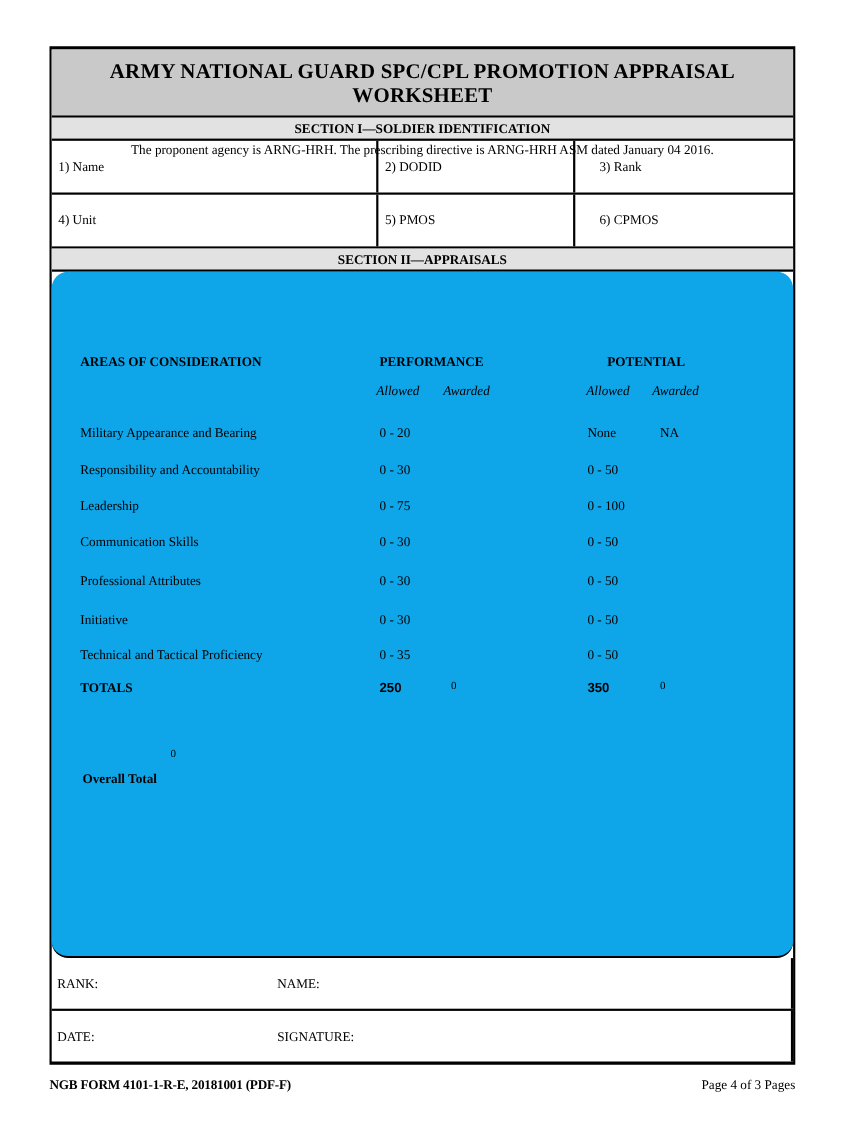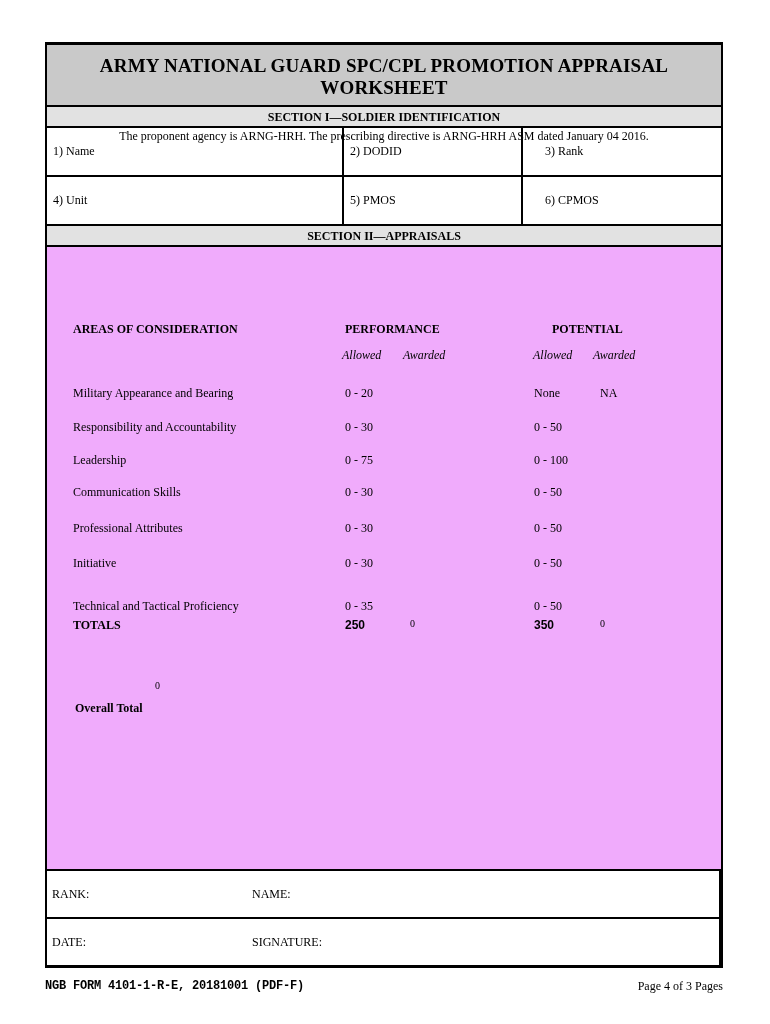--- a/index.html
+++ b/index.html
@@ -38,21 +38,21 @@
     border-bottom:2px solid var(--border);
     text-align:center;font-weight:bold;font-size:12px;
   }
   
   .id-row{display:flex;height:49px;border-bottom:2px solid var(--border);}
   .id-cell{display:flex;align-items:center;padding-left:6px;font-size:12px;}
   .id-c1{width:297px;border-right:2px solid var(--border);}
   .id-c2{width:179px;border-right:2px solid var(--border);}
   .id-c3{flex:1;padding-left:22px;}
   
-  .main-box{position:relative;height:624px;border-bottom:2px solid var(--border);background:#f0abfc;font-size:12px;}
+  .main-box{position:relative;height:624px;border-bottom:2px solid var(--border);background:#0ea5e9;font-size:12px;border-radius:15px;}
   .abs{position:absolute;white-space:nowrap;}
   .bold{font-weight:bold;}
   .ital{font-style:italic;}
   .app-row{position:absolute;left:0;width:100%;height:15px;}
   .app-row span{position:absolute;top:0;white-space:nowrap;}
   .c-area{left:26px;}
   .c-pa{left:298px;}
   .c-pw{left:360px;}
   .c-ta{left:487px;}
   .c-tw{left:553px;}
@@ -62,21 +62,21 @@
   .sig-row{display:flex;height:48px;border-bottom:2px solid var(--border);}
   .sig-row.last{height:46px;border-bottom:none;}
   .sig-cell{display:flex;align-items:center;padding-left:5px;font-size:12px;}
   .sig-c1{width:474px;border-right:2px solid var(--border);}
   .sig-c2{flex:1;}
   
   .footer{
     position:absolute;left:45px;top:979px;width:678px;
     display:flex;justify-content:space-between;align-items:flex-start;
   }
-  .footer-left{font-family:Liberation Mono, monospace;font-weight:bold;font-size:12px;letter-spacing:-0.2px;}
+  .footer-left{font-family:Liberation Serif, serif;font-weight:bold;font-size:12px;letter-spacing:-0.2px;}
   .footer-right{font-size:12px;}
 </style>
 </head>
 <body>
 
 <div class="page">
   <div class="form">
 
     <div class="hdr">
       <div class="hdr-title">ARMY NATIONAL GUARD SPC/CPL PROMOTION APPRAISAL WORKSHEET</div>
@@ -162,21 +162,21 @@
             <span class="c-ta">0 - 50</span>
             <span class="c-tw"></span>
           </div>
           <div class="app-row" style="top: 309px;">
             <span class="c-area">Initiative</span>
             <span class="c-pa">0 - 30</span>
             <span class="c-pw"></span>
             <span class="c-ta">0 - 50</span>
             <span class="c-tw"></span>
           </div>
-          <div class="app-row" style="top: 352px;">
+          <div class="app-row" style="top: 341px;">
             <span class="c-area">Technical and Tactical Proficiency</span>
             <span class="c-pa">0 - 35</span>
             <span class="c-pw"></span>
             <span class="c-ta">0 - 50</span>
             <span class="c-tw"></span>
           </div>
         </div>
 
       <div class="app-row" style="top:371px;">
         <span class="c-area bold">TOTALS</span>

